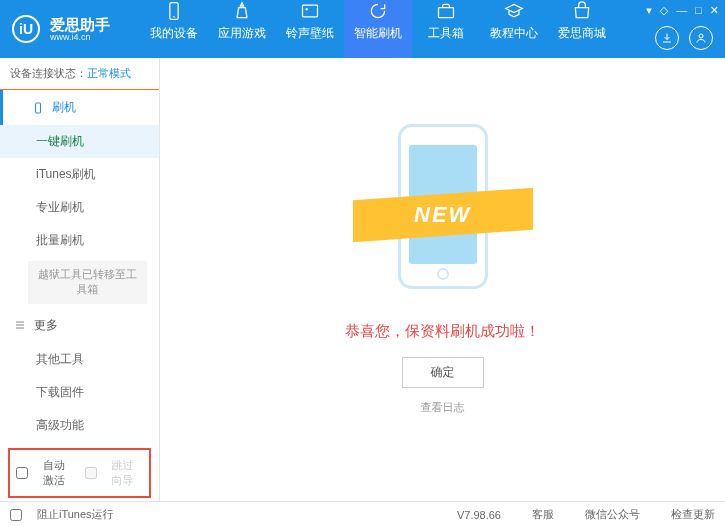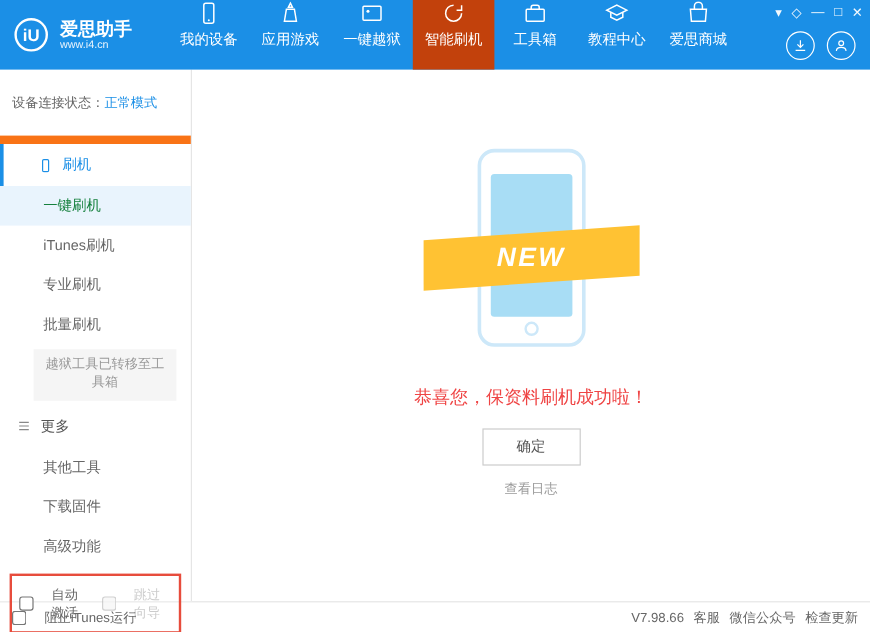--- a/index.html
+++ b/index.html
@@ -4,31 +4,31 @@
 <style>
 *{margin:0;padding:0;box-sizing:border-box;font-family:"Microsoft YaHei",sans-serif}
 body{width:725px;height:527px;background:#fff;overflow:hidden;font-size:12px}
 .header{background:#1b8fe6;height:58px;display:flex;align-items:center;color:#fff;position:relative}
 .logo-area{display:flex;align-items:center;padding:0 12px;width:140px}
 .logo-icon{width:28px;height:28px;border:2px solid #fff;border-radius:50%;display:flex;align-items:center;justify-content:center;font-weight:bold;font-size:14px;margin-right:10px}
 .logo-text{font-size:15px;font-weight:bold;line-height:1}
 .logo-sub{font-size:9px;opacity:.9}
 .nav{display:flex;height:100%}
 .nav-item{width:68px;height:100%;display:flex;flex-direction:column;align-items:center;justify-content:flex-start;cursor:pointer;font-size:12px}
-.nav-item.active{background:#c2410c}
+.nav-item.active{background:#3b82f6}
 .nav-icon{width:22px;height:22px;margin-bottom:3px;display:flex;align-items:center;justify-content:center}
 .nav-icon svg{width:20px;height:20px;fill:#fff}
 .win-controls{position:absolute;top:4px;right:6px;display:flex;gap:8px;font-size:11px}
 .win-btn{cursor:pointer;opacity:.95}
 .right-icons{position:absolute;right:12px;bottom:8px;display:flex;gap:10px}
 .circle-btn{width:24px;height:24px;border:1.5px solid #fff;border-radius:50%;display:flex;align-items:center;justify-content:center;cursor:pointer}
 .circle-btn svg{width:12px;height:12px;fill:#fff}
 .body{display:flex;height:443px}
 .sidebar{width:160px;border-right:1px solid #e5e5e5;display:flex;flex-direction:column;background:#fff}
-.status-bar{padding:20px 10px;font-size:11px;color:#666;border-bottom:7px solid #f97316}
+.status-bar{padding:8px 10px;font-size:11px;color:#666;border-bottom:1px solid #f97316}
 .status-bar b{color:#1b8fe6;font-weight:normal}
 .side-section{font-size:12px}
 .section-head{display:flex;align-items:center;padding:9px 14px;color:#555;cursor:pointer}
 .section-head svg{width:12px;height:12px;fill:#888;margin-right:8px}
 .section-head.active{color:#1b8fe6;border-left:3px solid #1b8fe6;padding-left:29px}
 .section-head.active svg{fill:#1b8fe6}
 .sub-item{padding:8px 14px 8px 36px;color:#666;cursor:pointer;font-size:12px}
 .sub-item.active{background:#e9f4fd;color:#15803d}
 .sub-note{background:#f5f5f5;margin:4px 12px 4px 28px;padding:6px 8px;color:#999;font-size:11px;text-align:center;line-height:1.4}
 .checkbox-row{border:2px solid #e74c3c;margin:6px 8px;padding:8px 6px;display:flex;gap:10px;align-items:center}
@@ -40,21 +40,21 @@
 .phone{position:absolute;left:30px;top:10px;width:90px;height:165px;background:#fff;border:3px solid #cde8f9;border-radius:14px}
 .phone-screen{position:absolute;left:8px;top:18px;right:8px;bottom:22px;background:#a8ddf5;border-radius:3px}
 .phone-btn{position:absolute;bottom:6px;left:50%;transform:translateX(-50%);width:12px;height:12px;border:2px solid #cde8f9;border-radius:50%}
 .ribbon{position:absolute;top:80px;left:-15px;right:-15px;height:42px;background:#ffc233;transform:skewY(-4deg);display:flex;align-items:center;justify-content:center}
 .ribbon span{color:#fff;font-weight:900;font-size:22px;font-style:italic;letter-spacing:2px;transform:skewY(4deg)}
 .success-text{margin-top:18px;font-size:15px;color:#ef4444}
 .ok-btn{margin-top:16px;padding:6px 28px;border:1px solid #ccc;background:#fff;cursor:pointer;font-size:12px;color:#555}
 .log-link{margin-top:12px;font-size:11px;color:#999;cursor:pointer}
 .footer{height:26px;border-top:1px solid #e5e5e5;display:flex;align-items:center;padding:0 10px;font-size:11px;color:#666;justify-content:space-between}
 .footer-left{display:flex;align-items:flex-end;gap:5px}
-.footer-right{display:flex;align-items:center;gap:8px}
+.footer-right{display:flex;align-items:center;gap:31px}
 .footer-right span{cursor:pointer}
 </style>
 </head>
 <body>
 
 <div class="header">
   <div class="logo-area">
     <div class="logo-icon">iU</div>
     <div>
       <div class="logo-text">爱思助手</div>
@@ -79,21 +79,21 @@
         </div>
         <span>应用游戏</span>
       </div>
     <div class="nav-item">
         <div class="nav-icon">
           <svg viewBox="0 0 24 24">
             <rect x="3" y="5" width="18" height="14" rx="1" fill="none" stroke="#fff" stroke-width="1.5"></rect>
             <circle cx="8" cy="10" r="1.5"></circle>
           </svg>
         </div>
-        <span>一键越狱</span>
+        <span>铃声壁纸</span>
       </div>
     <div class="nav-item active">
         <div class="nav-icon">
           <svg viewBox="0 0 24 24">
             <path d="M12 4a8 8 0 108 8" fill="none" stroke="#fff" stroke-width="1.5"></path>
             <path d="M20 4v5h-5" fill="none" stroke="#fff" stroke-width="1.5"></path>
           </svg>
         </div>
         <span>智能刷机</span>
       </div>

